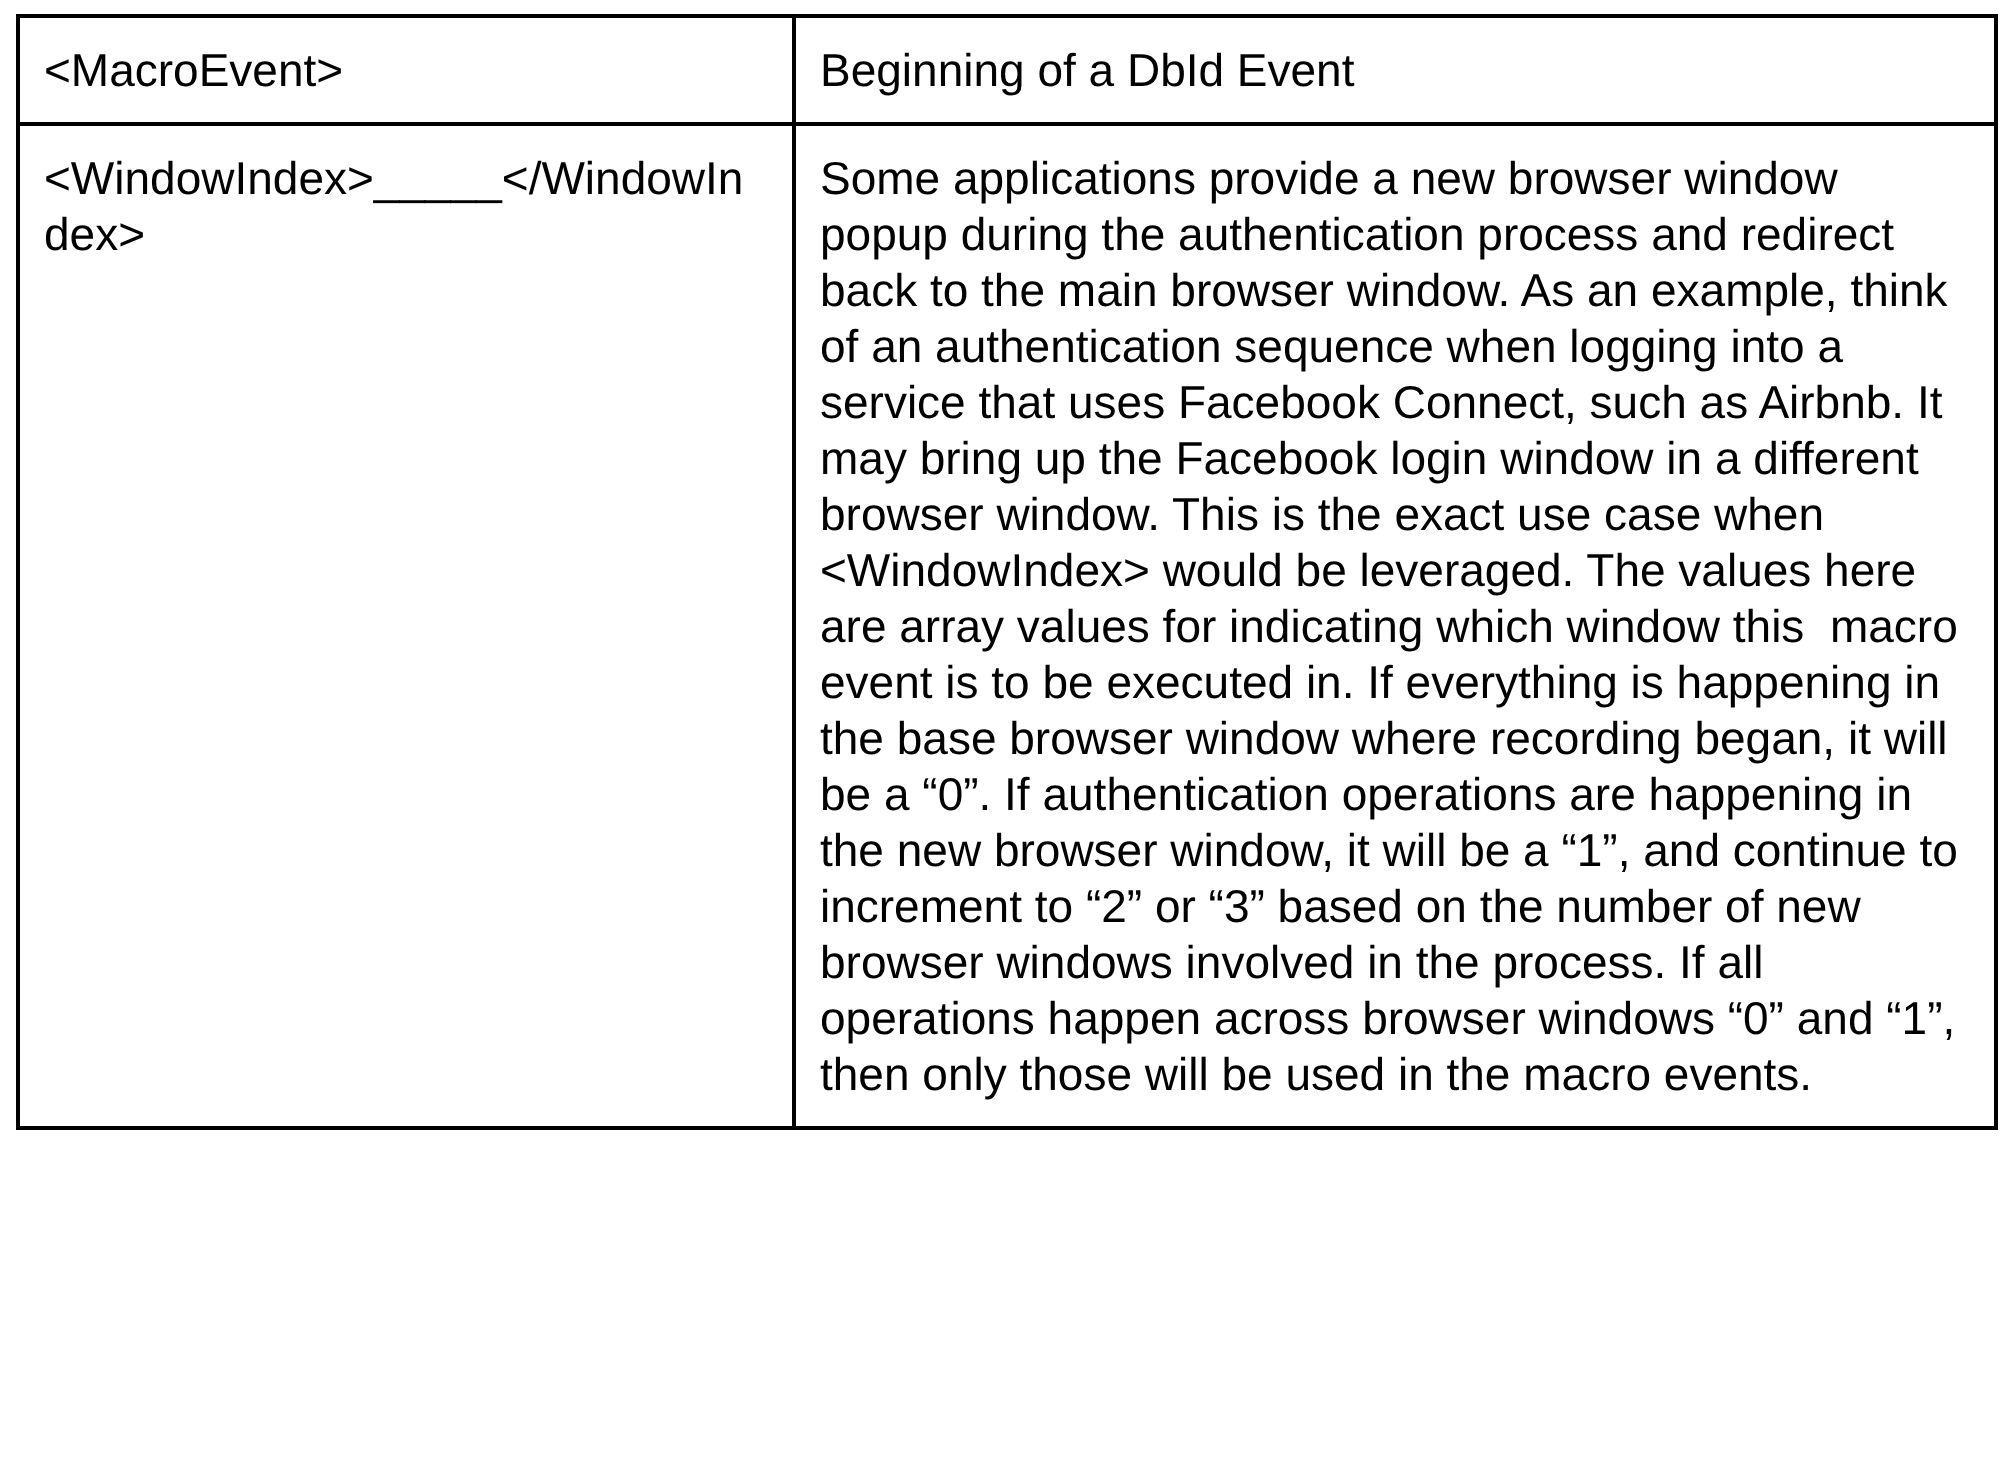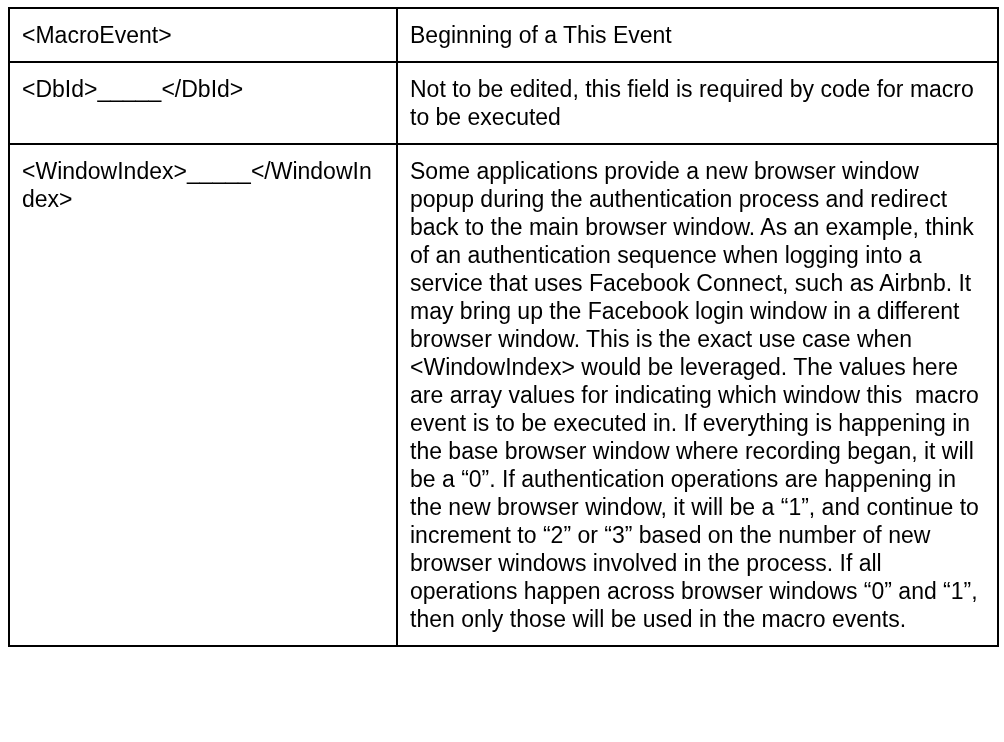--- a/index.html
+++ b/index.html
@@ -39,24 +39,20 @@
 <body>
 
 <table class="doc-table">
   <colgroup>
     <col class="col-tag">
     <col class="col-desc">
   </colgroup>
   <tbody>
     <tr>
       <td>&lt;MacroEvent&gt;</td>
-      <td>Beginning of a This Event</td>
-    </tr>
-    <tr>
-      <td>&lt;DbId&gt;_____&lt;/DbId&gt;</td>
-      <td>Not to be edited, this field is required by code for macro to be executed</td>
+      <td>Beginning of a DbId Event</td>
     </tr>
     <tr>
       <td>&lt;WindowIndex&gt;_____&lt;/WindowIndex&gt;</td>
       <td>Some applications provide a new browser window popup during the authentication process and redirect back to the main browser window. As an example, think of an authentication sequence when logging into a service that uses Facebook Connect, such as Airbnb. It may bring up the Facebook login window in a different browser window. This is the exact use case when &lt;WindowIndex&gt; would be leveraged. The values here are array values for indicating which window this  macro event is to be executed in. If everything is happening in the base browser window where recording began, it will be a “0”. If authentication operations are happening in the new browser window, it will be a “1”, and continue to increment to “2” or “3” based on the number of new browser windows involved in the process. If all operations happen across browser windows “0” and “1”, then only those will be used in the macro events.</td>
     </tr>
   </tbody>
 </table>
 
 </body></html>

